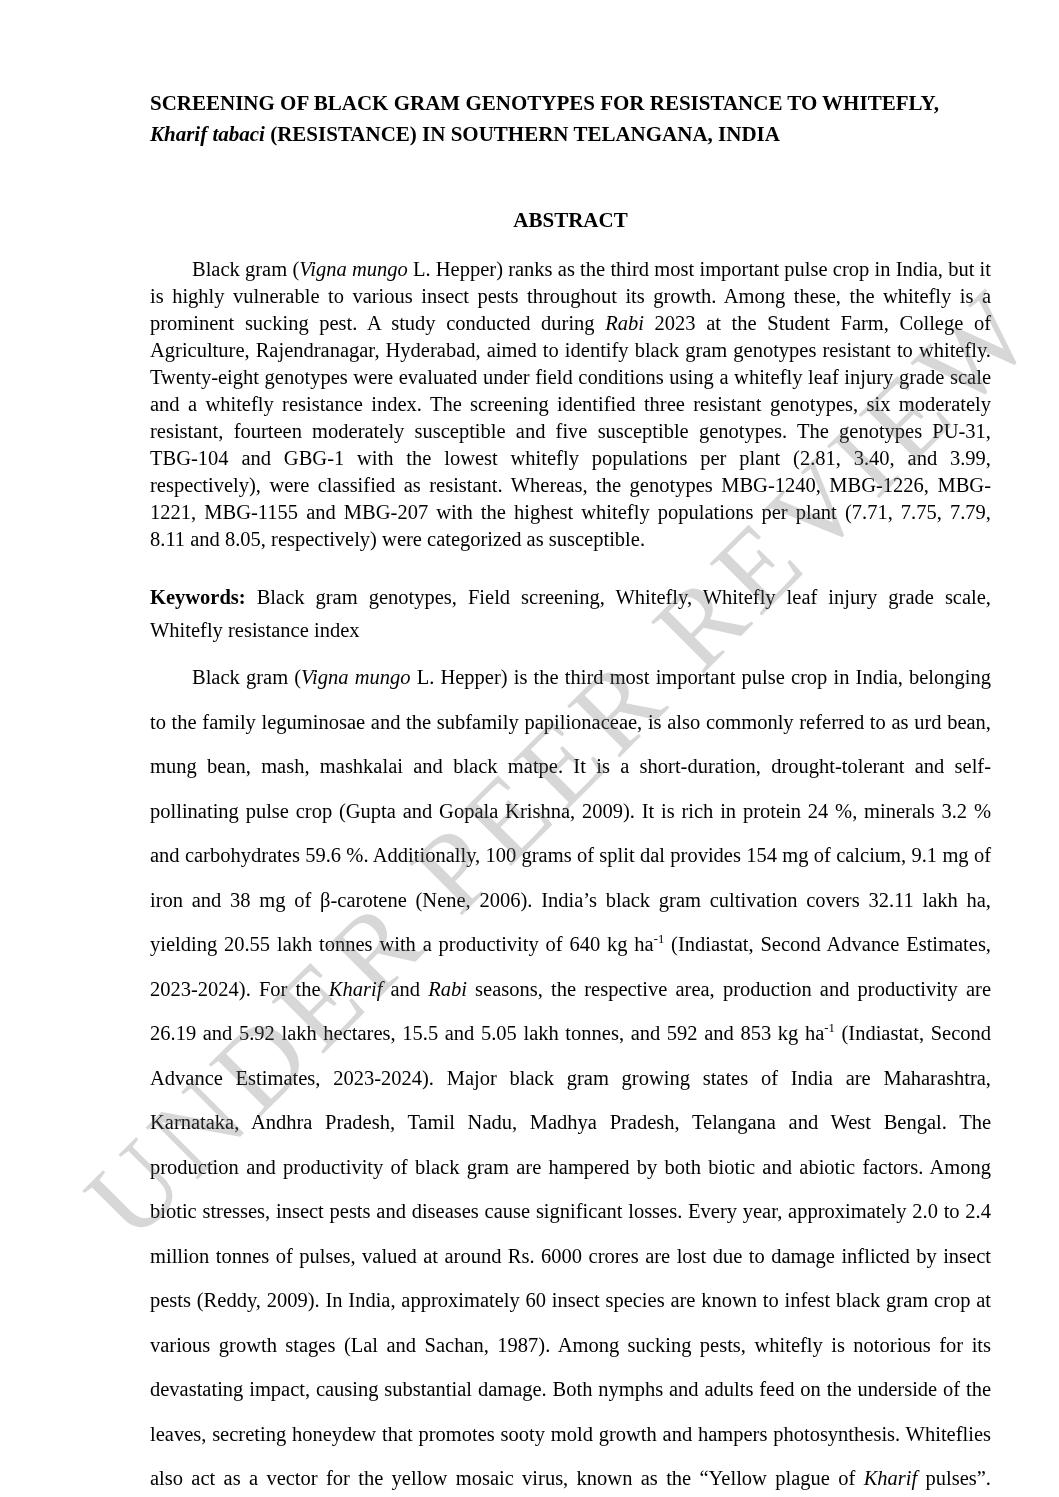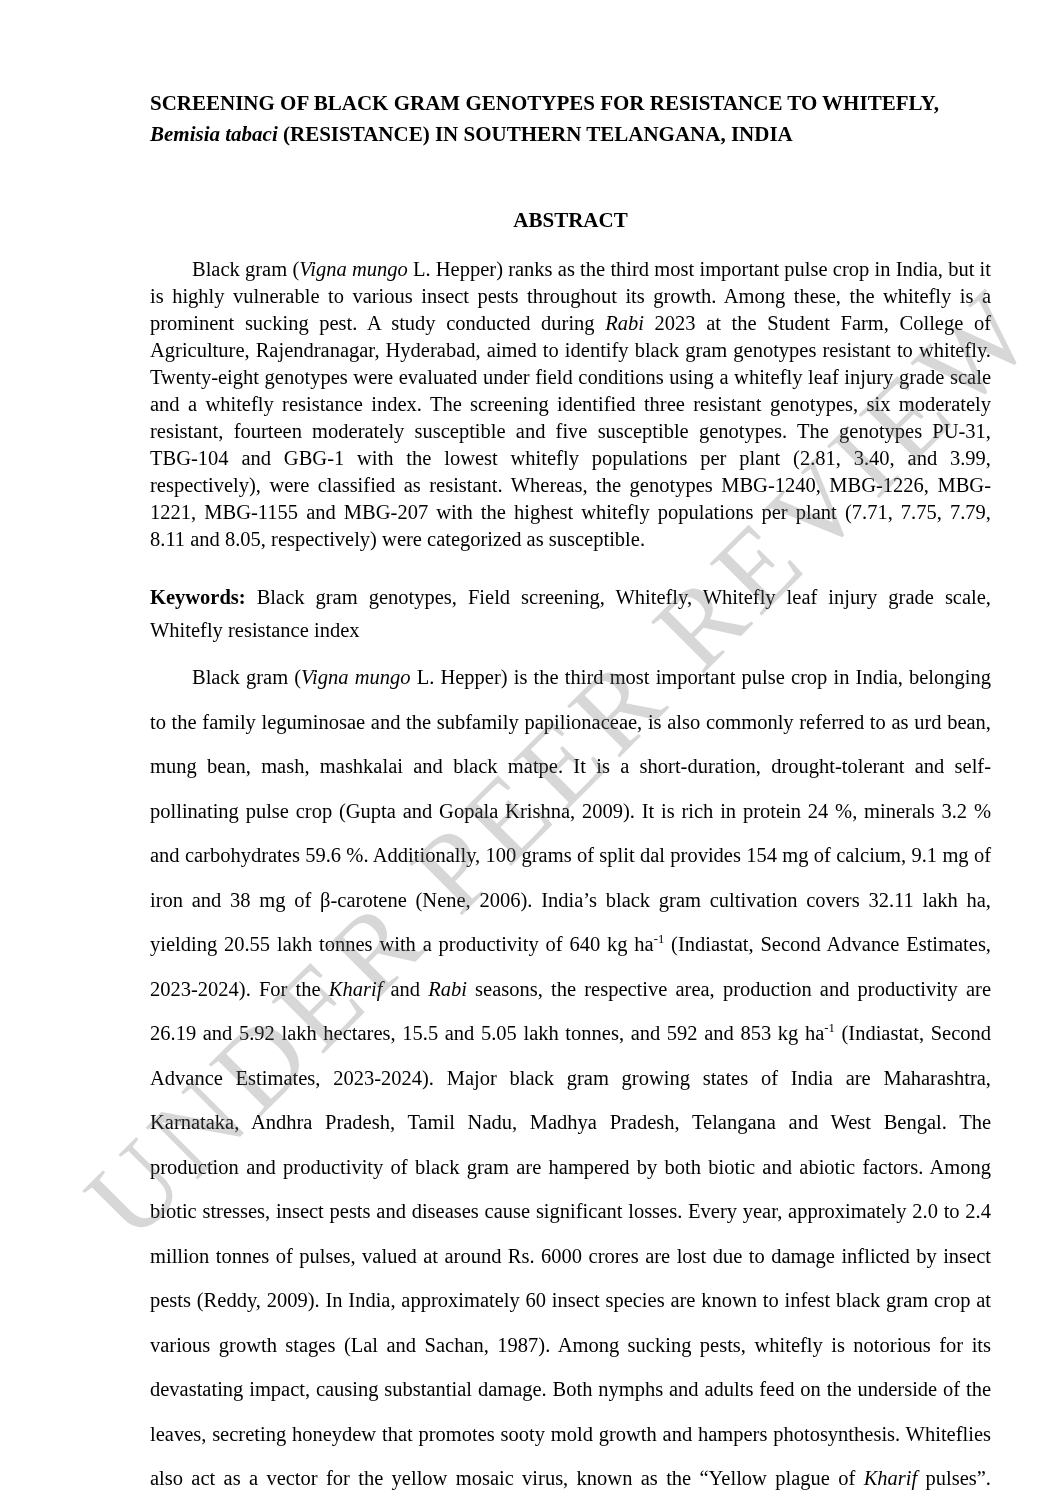--- a/index.html
+++ b/index.html
@@ -73,21 +73,21 @@
 </style>
 </head>
 <body>
 
 <div class="page">
 
   <div class="watermark">UNDER PEER REVIEW</div>
 
   <div class="content">
 
-    <div class="doc-title"><span>SCREENING OF BLACK GRAM GENOTYPES FOR RESISTANCE TO WHITEFLY,</span><br><span class="bold-italic">Bemisia tabaci</span><span> (RESISTANCE) IN SOUTHERN TELANGANA, INDIA</span></div>
+    <div class="doc-title"><span>SCREENING OF BLACK GRAM GENOTYPES FOR RESISTANCE TO WHITEFLY,</span><br><span class="bold-italic">Kharif tabaci</span><span> (RESISTANCE) IN SOUTHERN TELANGANA, INDIA</span></div>
 
     <div class="section-heading abstract-heading">ABSTRACT</div>
 
     <p class="para abstract-para"><span>Black gram (</span><span class="italic">Vigna mungo</span><span> L. Hepper) ranks as the third most important pulse crop in India, but it is highly vulnerable to various insect pests throughout its growth. Among these, the whitefly is a prominent sucking pest. A study conducted during </span><span class="italic">Rabi</span><span> 2023 at the Student Farm, College of Agriculture, Rajendranagar, Hyderabad, aimed to identify black gram genotypes resistant to whitefly. Twenty-eight genotypes were evaluated under field conditions using a whitefly leaf injury grade scale and a whitefly resistance index. The screening identified three resistant genotypes, six moderately resistant, fourteen moderately susceptible and five susceptible genotypes. The genotypes PU-31, TBG-104 and GBG-1 with the lowest whitefly populations per plant (2.81, 3.40, and 3.99, respectively), were classified as resistant. Whereas, the genotypes MBG-1240, MBG-1226, MBG-1221, MBG-1155 and MBG-207 with the highest whitefly populations per plant (7.71, 7.75, 7.79, 8.11 and 8.05, respectively) were categorized as susceptible.</span></p>
 
     <p class="para keywords-para"><span class="bold">Keywords:</span><span> Black gram genotypes, Field screening, Whitefly, Whitefly leaf injury grade scale, Whitefly resistance index</span></p>
 
 
     <p class="para intro-para"><span>Black gram (</span><span class="italic">Vigna mungo</span><span> L. Hepper) is the third most important pulse crop in India, belonging to the family leguminosae and the subfamily papilionaceae, is also commonly referred to as urd bean, mung bean, mash, mashkalai and black matpe. It is a short-duration, drought-tolerant and self-pollinating pulse crop (Gupta and Gopala Krishna, 2009). It is rich in protein 24 %, minerals 3.2 % and carbohydrates 59.6 %. Additionally, 100 grams of split dal provides 154 mg of calcium, 9.1 mg of iron and 38 mg of β-carotene (Nene, 2006). India’s black gram cultivation covers 32.11 lakh ha, yielding 20.55 lakh tonnes with a productivity of 640 kg ha</span><span class="sup">-1</span><span> (Indiastat, Second Advance Estimates, 2023-2024). For the </span><span class="italic">Kharif</span><span> and </span><span class="italic">Rabi</span><span> seasons, the respective area, production and productivity are 26.19 and 5.92 lakh hectares, 15.5 and 5.05 lakh tonnes, and 592 and 853 kg ha</span><span class="sup">-1</span><span> (Indiastat, Second Advance Estimates, 2023-2024). Major black gram growing states of India are Maharashtra, Karnataka, Andhra Pradesh, Tamil Nadu, Madhya Pradesh, Telangana and West Bengal. The production and productivity of black gram are hampered by both biotic and abiotic factors. Among biotic stresses, insect pests and diseases cause significant losses. Every year, approximately 2.0 to 2.4 million tonnes of pulses, valued at around Rs. 6000 crores are lost due to damage inflicted by insect pests (Reddy, 2009). In India, approximately 60 insect species are known to infest black gram crop at various growth stages (Lal and Sachan, 1987). Among sucking pests, whitefly is notorious for its devastating impact, causing substantial damage. Both nymphs and adults feed on the underside of the leaves, secreting honeydew that promotes sooty mold growth and hampers photosynthesis. Whiteflies also act as a vector for the yellow mosaic virus, known as the “Yellow plague of </span><span class="italic">Kharif</span><span> pulses”. Infected plants produce fewer, smaller</span></p>
 

